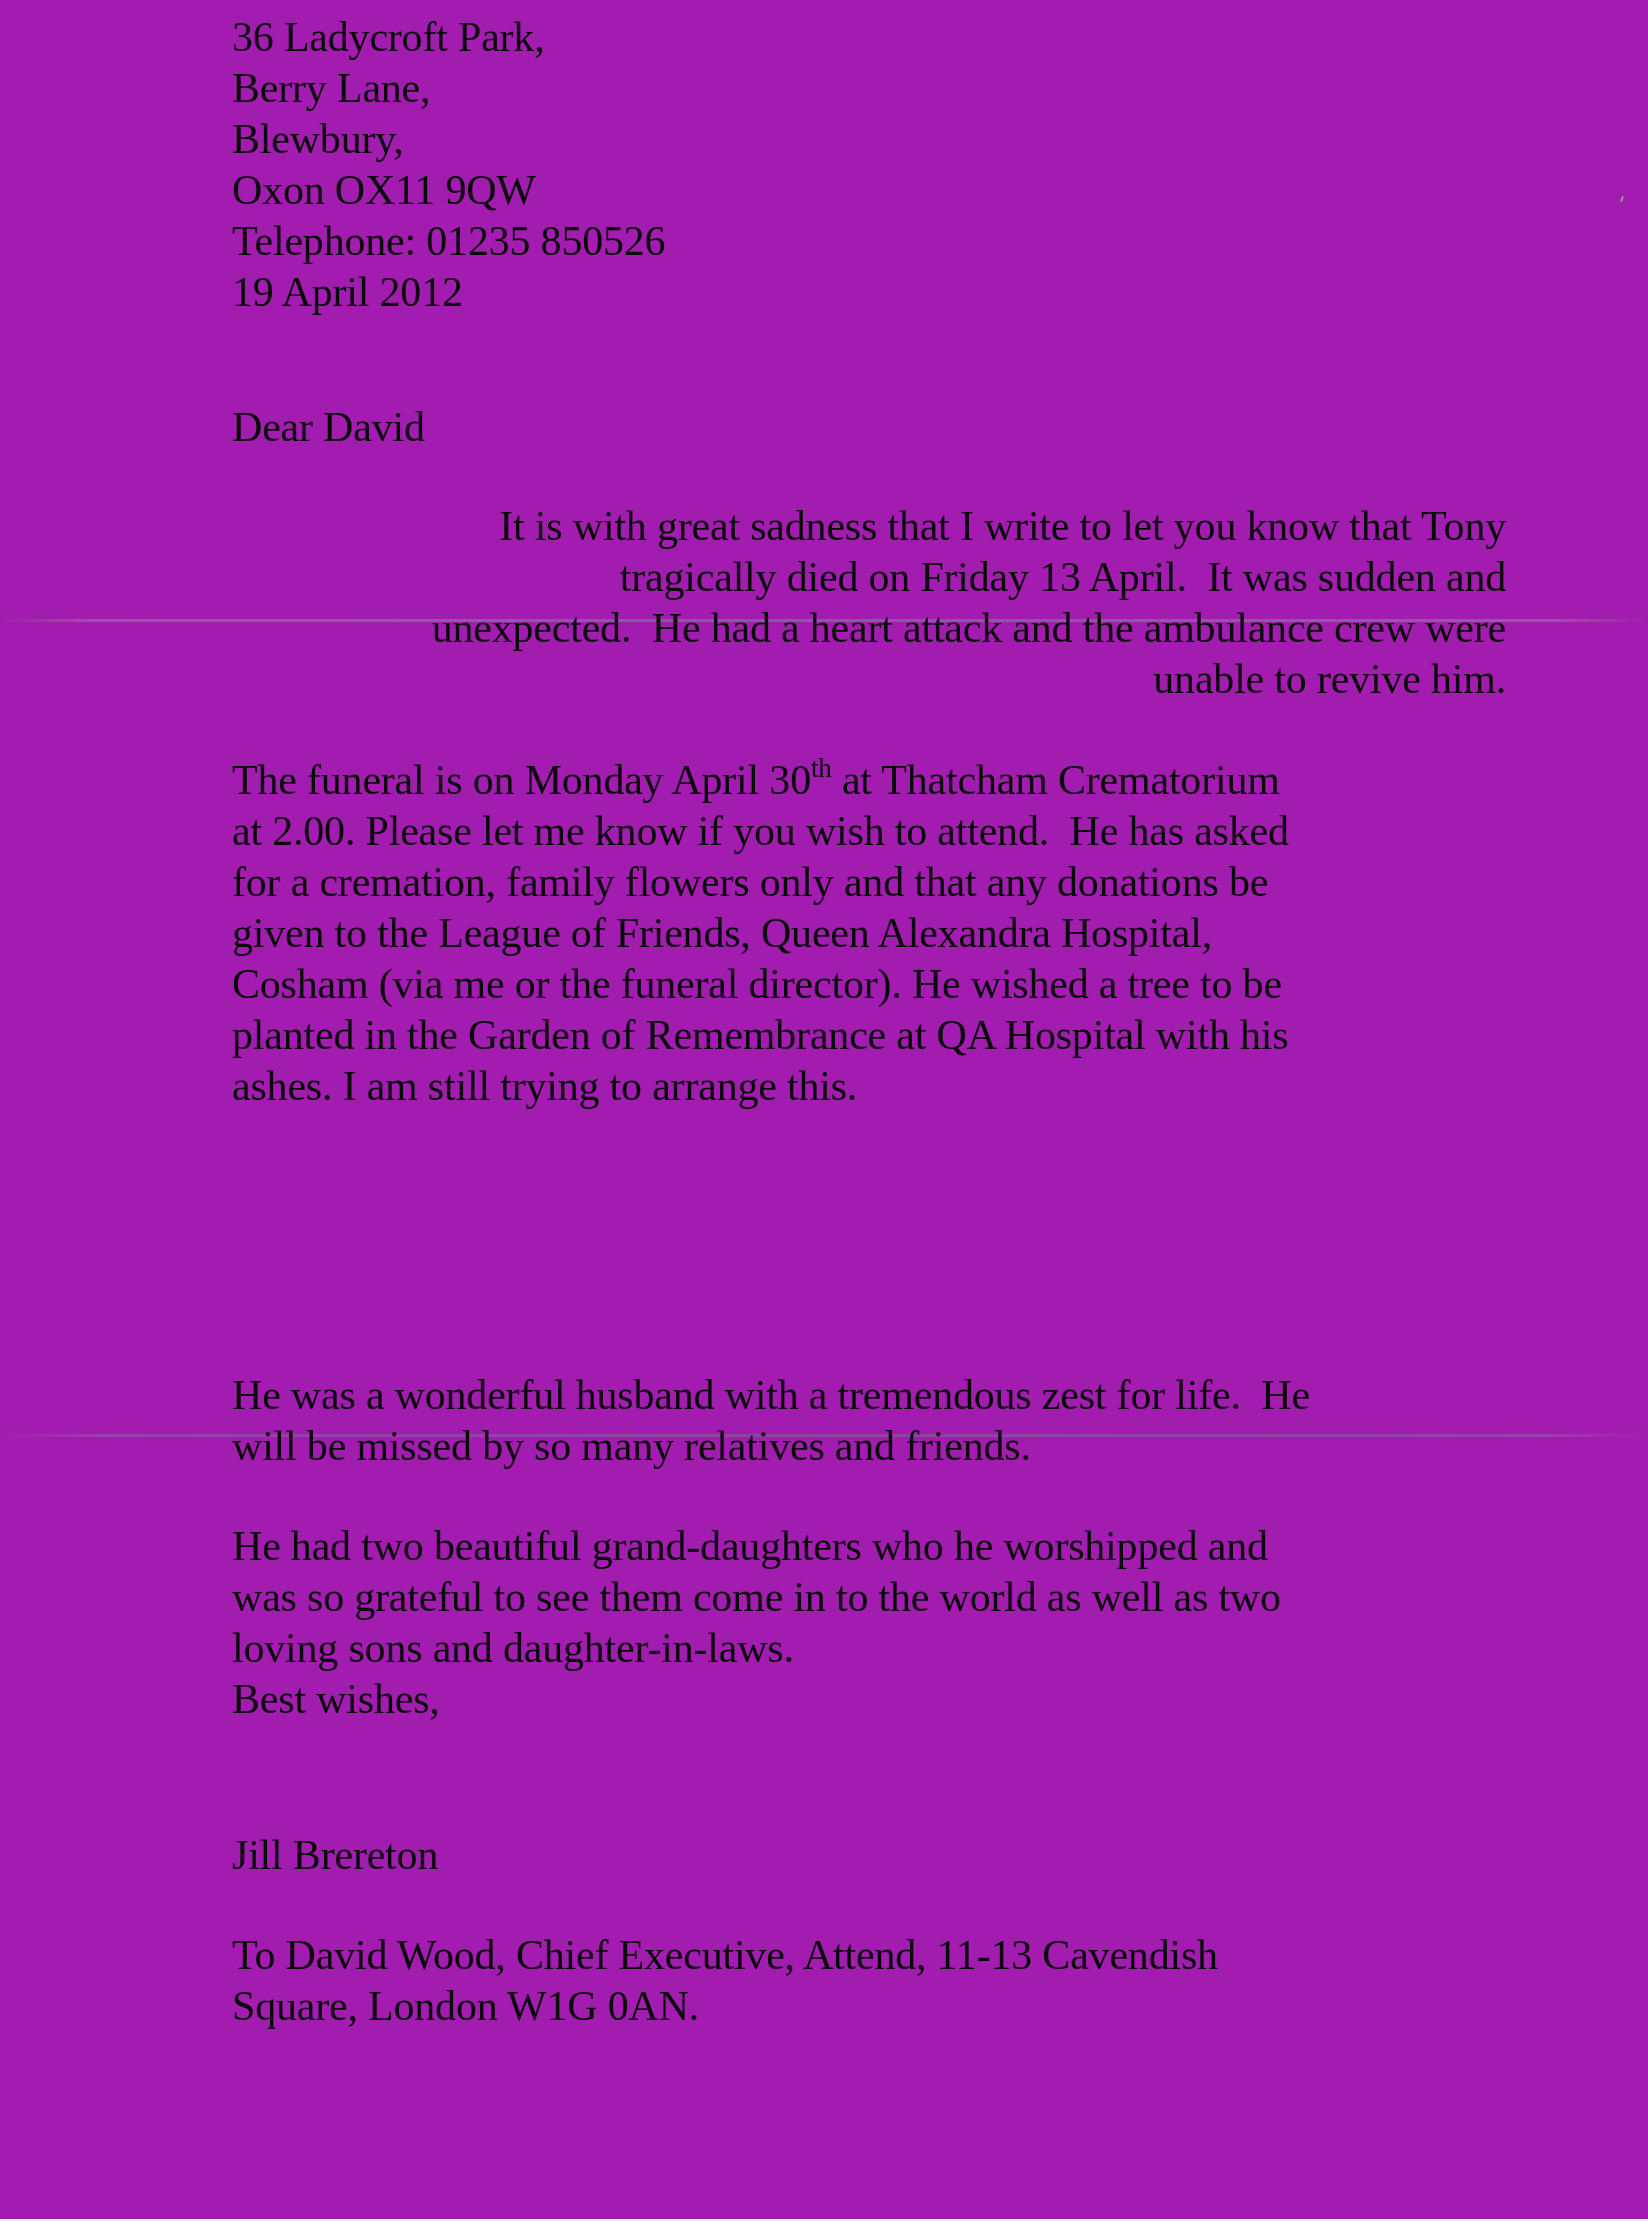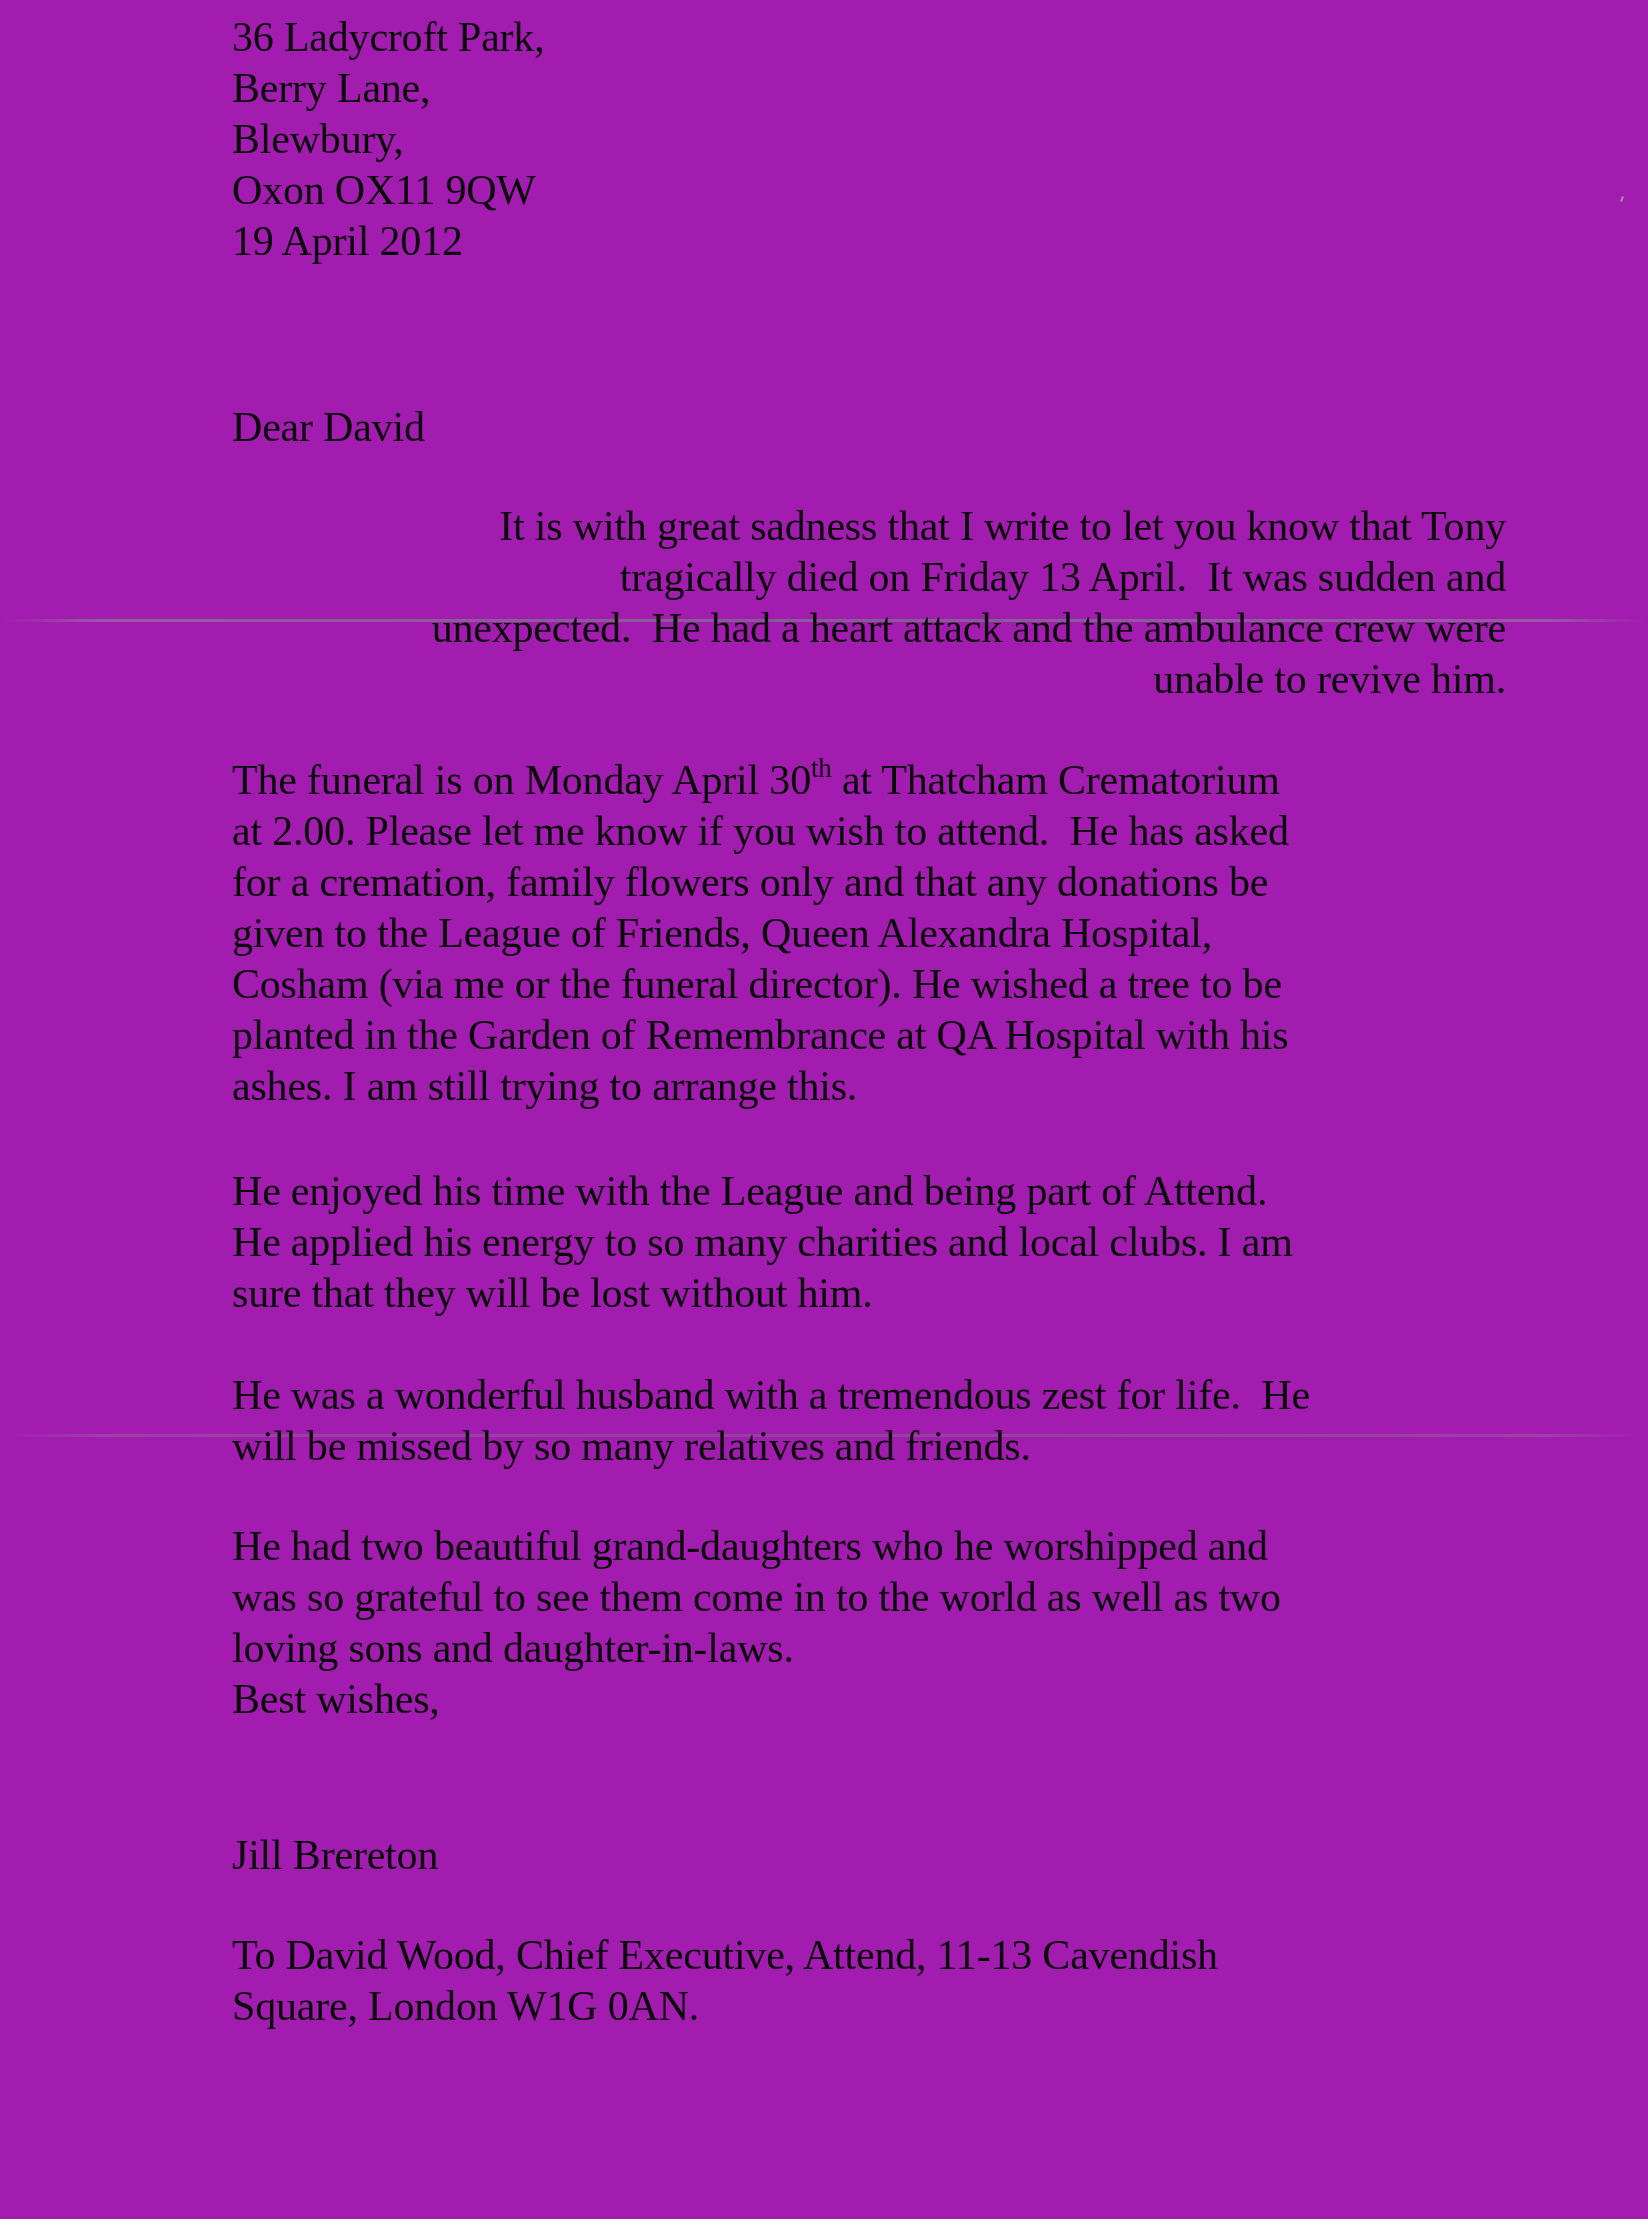--- a/index.html
+++ b/index.html
@@ -26,20 +26,21 @@
 
   <div class="crease" style="top:619px;"></div>
   <div class="crease" style="top:1434px; opacity:0.6;"></div>
   <div class="speck" style="left:1621px; top:196px;"></div>
 
   <div class="block" style="top:12px;">
     <span class="line">36 Ladycroft Park,</span>
     <span class="line">Berry Lane,</span>
     <span class="line">Blewbury,</span>
     <span class="line">Oxon OX11 9QW</span>
+    <span class="line">Telephone: 01235 850526</span>
     <span class="line">19 April 2012</span>
   </div>
 
   <div class="block" style="top:402px;">
     <span class="line">Dear David</span>
   </div>
 
   <div class="block" style="top:501px;text-align:right;">
     <span class="line">It is with great sadness that I write to let you know that Tony</span>
     <span class="line">tragically died on Friday 13 April.  It was sudden and</span>
@@ -50,25 +51,20 @@
   <div class="block" style="top:755px;">
     <span class="line"><span>The funeral is on Monday April 30</span><sup>th</sup><span> at Thatcham Crematorium</span></span>
     <span class="line">at 2.00. Please let me know if you wish to attend.  He has asked</span>
     <span class="line">for a cremation, family flowers only and that any donations be</span>
     <span class="line">given to the League of Friends, Queen Alexandra Hospital,</span>
     <span class="line">Cosham (via me or the funeral director). He wished a tree to be</span>
     <span class="line">planted in the Garden of Remembrance at QA Hospital with his</span>
     <span class="line">ashes. I am still trying to arrange this.</span>
   </div>
 
-  <div class="block" style="top:1166px;">
-    <span class="line">He enjoyed his time with the League and being part of Attend.</span>
-    <span class="line">He applied his energy to so many charities and local clubs. I am</span>
-    <span class="line">sure that they will be lost without him.</span>
-  </div>
 
   <div class="block" style="top:1521px;">
     <span class="line">He had two beautiful grand-daughters who he worshipped and</span>
     <span class="line">was so grateful to see them come in to the world as well as two</span>
     <span class="line">loving sons and daughter-in-laws.</span>
     <span class="line">Best wishes,</span>
   </div>
 
   <div class="block" style="top:1370px;">
     <span class="line">He was a wonderful husband with a tremendous zest for life.  He</span>

